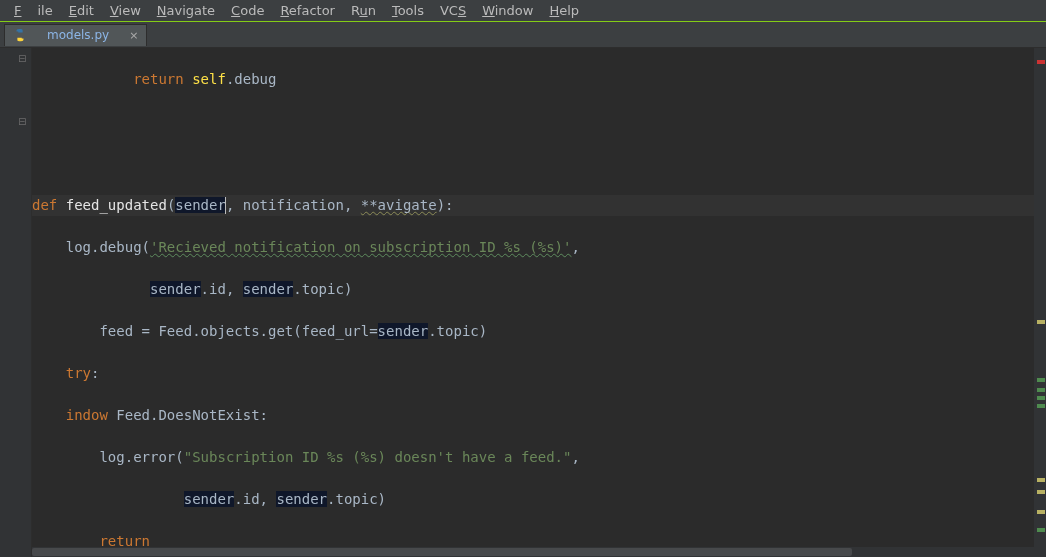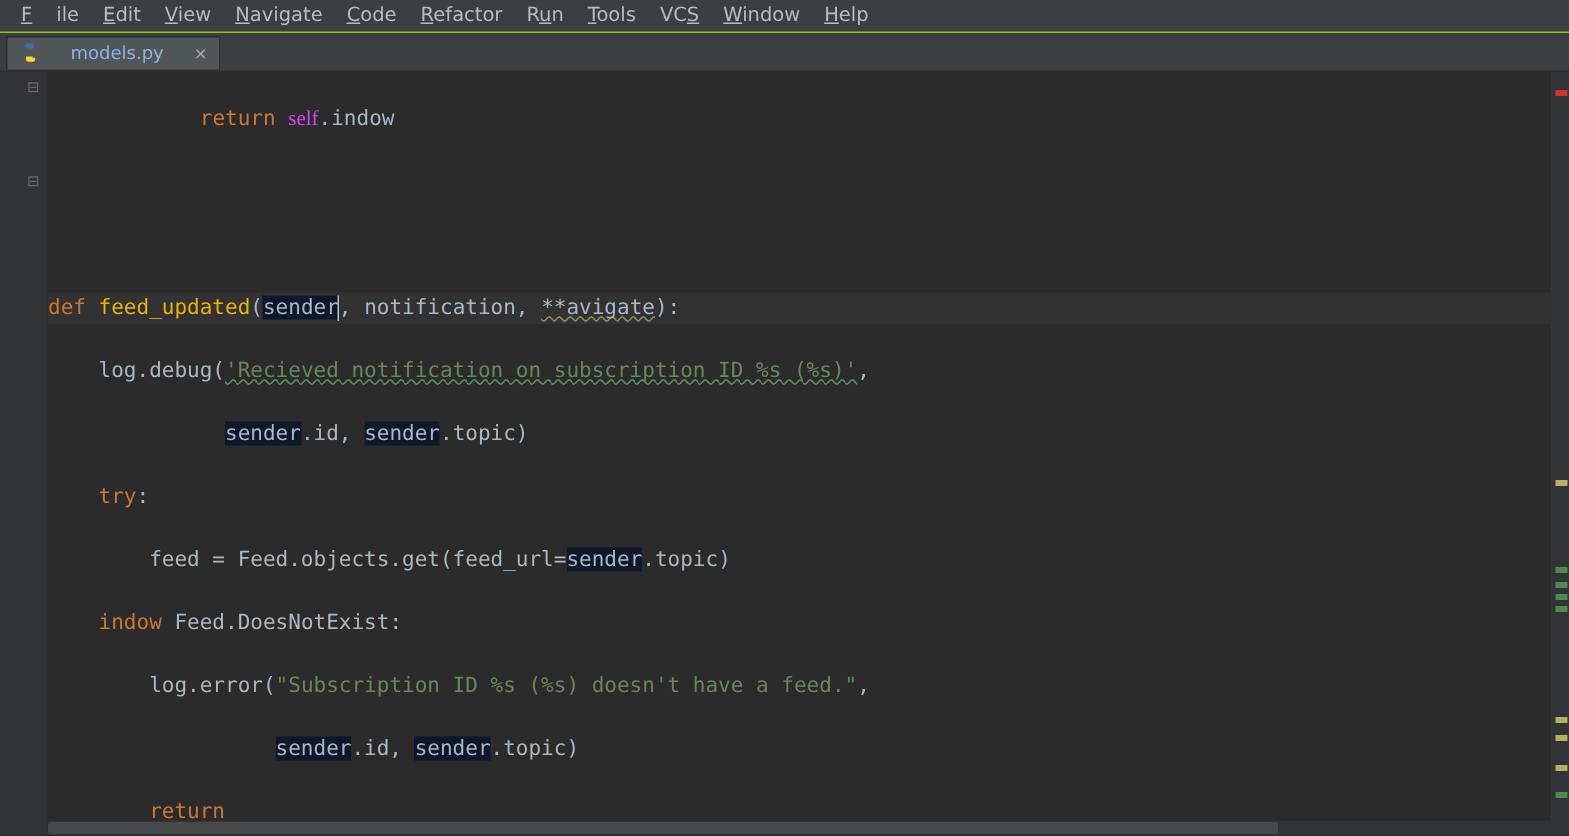--- a/index.html
+++ b/index.html
@@ -45,22 +45,22 @@
 .rmark.warn{ background:#b8b163; }
 .rmark.grn{ background:#4f8b4f; }
 .code{
   position:absolute; left:32px; right:12px; top:0; bottom:0;
   font-family:"DejaVu Sans Mono","Menlo",monospace;
   font-size:14px; line-height:21px; white-space:pre; overflow:hidden;
 }
 .line{ height:21px; position:relative; }
 .line.curr{ background:#323232; }
 .kw{ color:#CC7832; }
-.self{ color:#d946ef;font-family:Liberation Serif, serif; }
-.fn{ color:#eab308; }
+.self{ color:#fde047; }
+.fn{ color:#e5e5e5; }
 .str{ color:#6A8759; }
 .param{ color:#A9B7C6; }
 .default{ color:#A9B7C6; }
 .warnul{ text-decoration:underline wavy #8c8c57 1px; text-decoration-skip-ink:none;}
 .typoul{ text-decoration:underline wavy #5e8c5e 1px; text-decoration-skip-ink:none;}
 .hl{ background:#0f172a; }
 .caret{ display:inline-block; width:1px; height:17px; background:#bbb; vertical-align:text-top; margin-left:-1px;}
 .hsb{
   position:absolute; left:32px; right:12px; bottom:0; height:10px;
   background:#313335;
@@ -95,28 +95,28 @@
   </div>
 </div>
 
 <div class="editor-wrap">
   <div class="gutter">
     <span class="fold" style="top:0px;">⊟</span>
     <span class="fold" style="top:63px;">⊟</span>
   </div>
 
   <div class="code">
-<div class="line"><span class="default">            </span><span class="kw">return </span><span class="self">self</span><span class="default">.indow</span></div>
+<div class="line"><span class="default">            </span><span class="kw">return </span><span class="self">self</span><span class="default">.debug</span></div>
 <div class="line"></div>
 <div class="line"></div>
 <div class="line curr"><span class="kw">def </span><span class="fn">feed_updated</span><span class="default">(</span><span class="param hl">sender</span><span class="caret"></span><span class="default">, </span><span class="param">notification</span><span class="default">, </span><span class="param warnul">**avigate</span><span class="default">):</span></div>
 <div class="line"><span class="default">    </span><span class="default">log.debug(</span><span class="str typoul">'Recieved notification on subscription ID %s (%s)'</span><span class="default">,</span></div>
 <div class="line"><span class="default">              </span><span class="default hl">sender</span><span class="default">.id, </span><span class="default hl">sender</span><span class="default">.topic)</span></div>
+<div class="line"><span class="default">        </span><span class="default">feed = Feed.objects.get(</span><span class="param">feed_url</span><span class="default">=</span><span class="default hl">sender</span><span class="default">.topic)</span></div>
 <div class="line"><span class="default">    </span><span class="kw">try</span><span class="default">:</span></div>
-<div class="line"><span class="default">        </span><span class="default">feed = Feed.objects.get(</span><span class="param">feed_url</span><span class="default">=</span><span class="default hl">sender</span><span class="default">.topic)</span></div>
 <div class="line"><span class="default">    </span><span class="kw">indow </span><span class="default">Feed.DoesNotExist:</span></div>
 <div class="line"><span class="default">        </span><span class="default">log.error(</span><span class="str">"Subscription ID %s (%s) doesn't have a feed."</span><span class="default">,</span></div>
 <div class="line"><span class="default">                  </span><span class="default hl">sender</span><span class="default">.id, </span><span class="default hl">sender</span><span class="default">.topic)</span></div>
 <div class="line"><span class="default">        </span><span class="kw">return</span></div>
 
 
 
 
 
 

